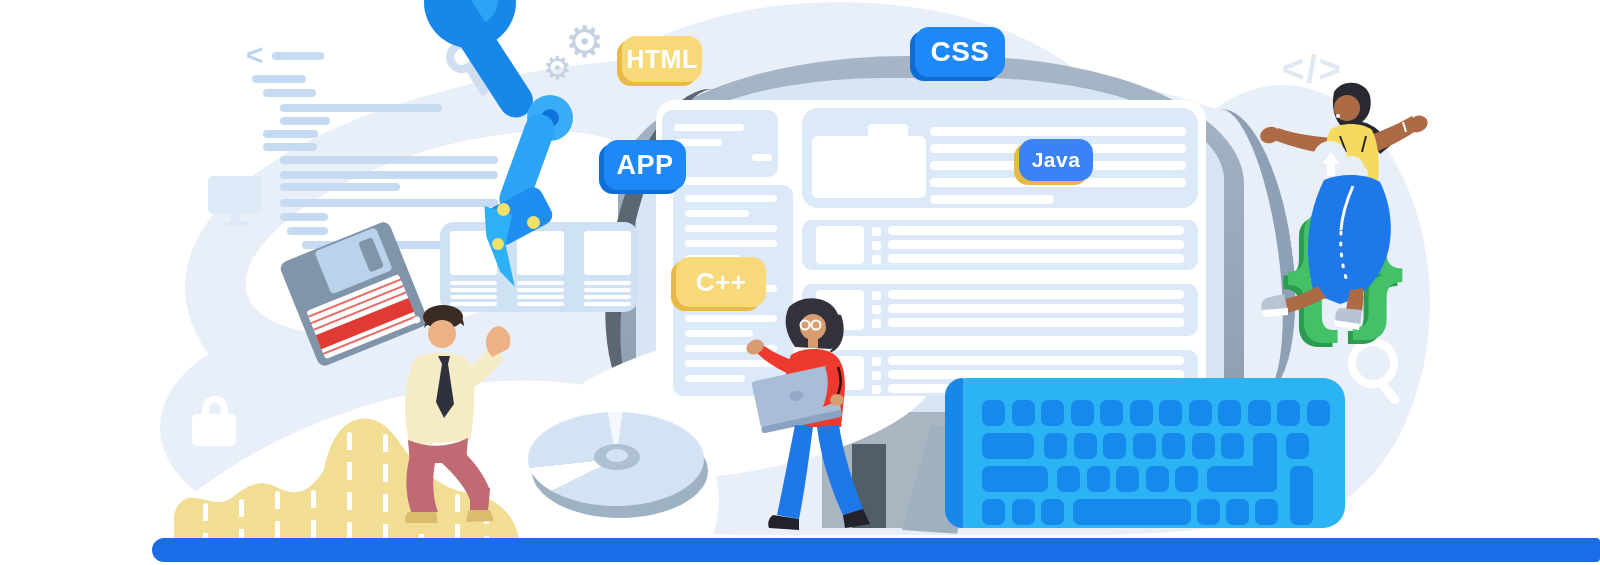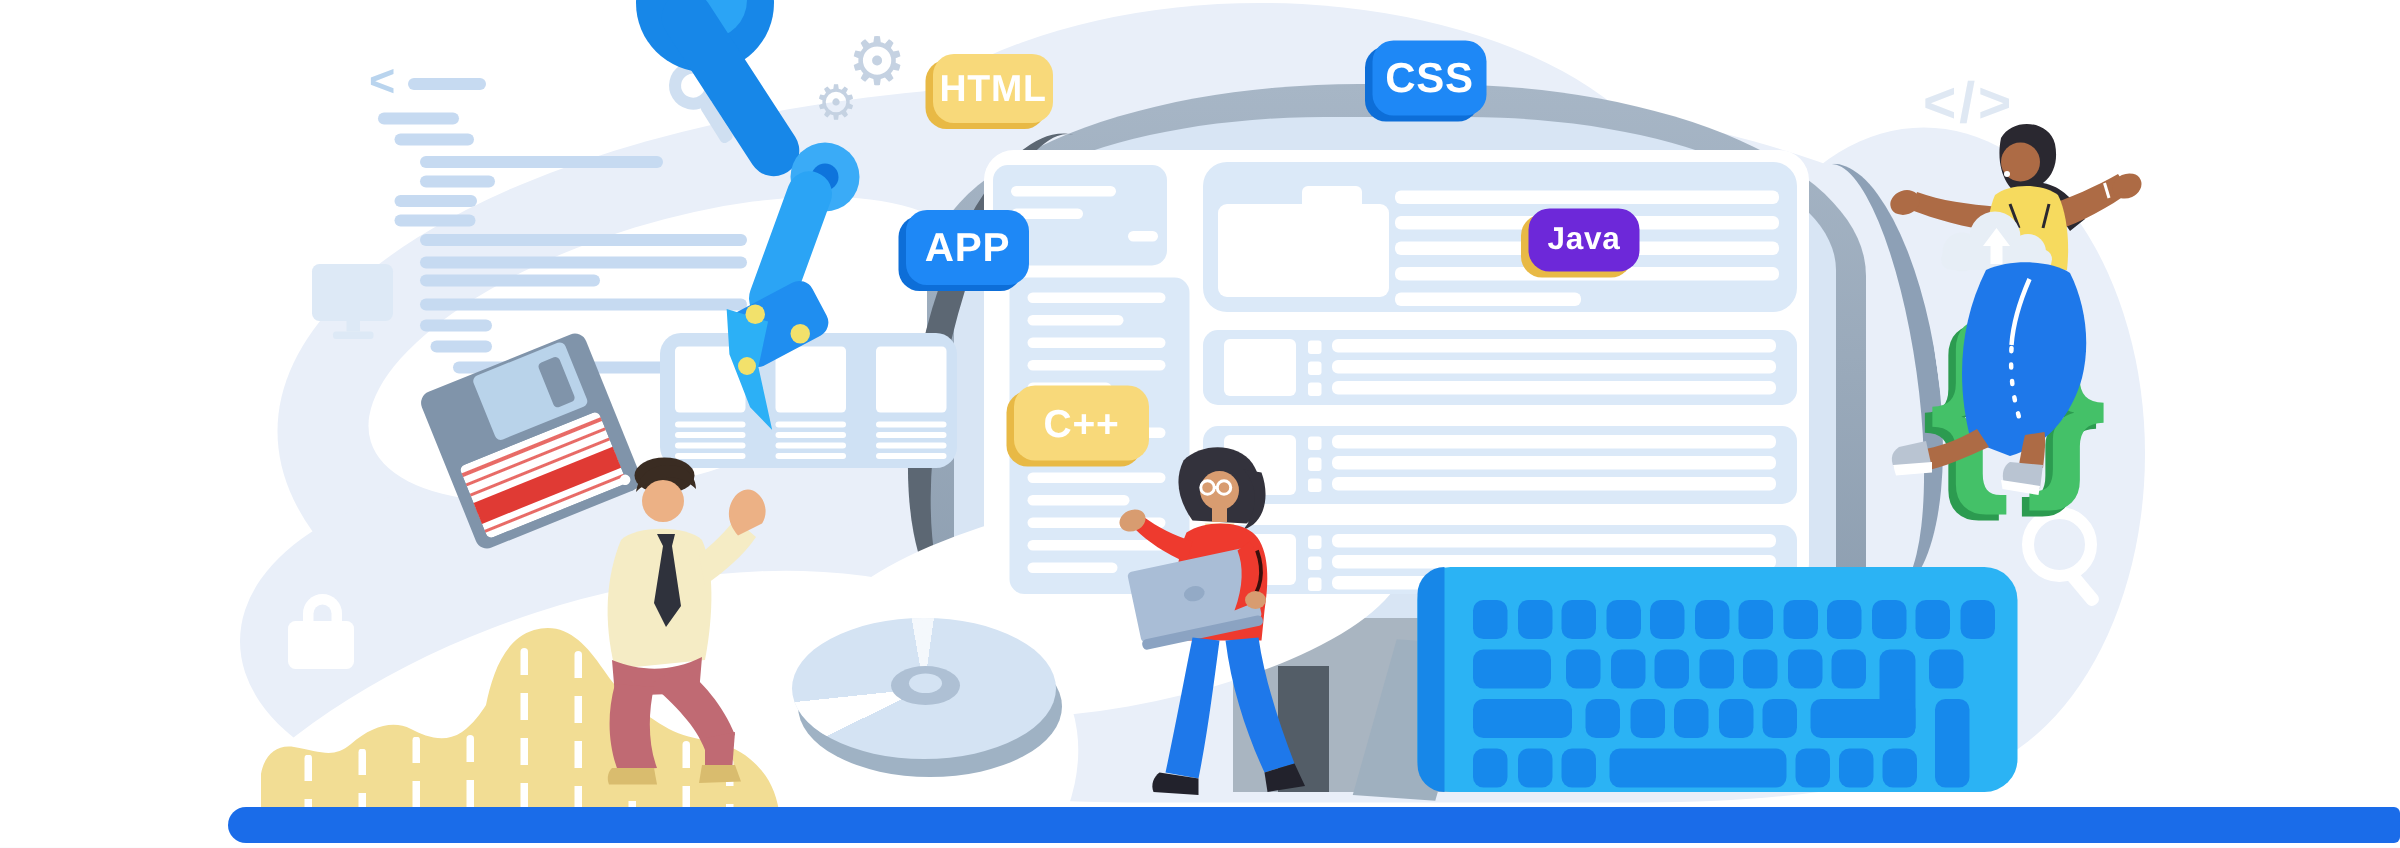--- a/index.html
+++ b/index.html
@@ -349,17 +349,17 @@
   </svg>
 
   <div class="abs" style="left:1348px;top:338px;z-index:3;">
     <div class="abs" style="left:0;top:0;width:34px;height:34px;border:8px solid #fff;border-radius:50%;"></div>
     <div class="abs" style="left:36px;top:40px;width:9px;height:28px;background:#fff;border-radius:4px;transform:rotate(-40deg);"></div>
   </div>
 
   <div class="badge" style="left: 622px; top: 36px; width: 80px; height: 46px; font-size: 25px; background: rgb(248, 217, 122); color: rgb(255, 255, 255); box-shadow: rgb(232, 185, 69) -5px 4px 0px 0px;">HTML</div>
   <div class="badge" style="left: 604px; top: 140px; width: 82px; height: 50px; font-size: 27px; background: rgb(30, 136, 246); color: rgb(255, 255, 255); box-shadow: rgb(13, 110, 216) -5px 4px 0px 0px;">APP</div>
   <div class="badge" style="left: 676px; top: 257px; width: 90px; height: 50px; font-size: 26px; background: rgb(248, 217, 122); color: rgb(255, 255, 255); box-shadow: rgb(232, 185, 69) -5px 4px 0px 0px;">C++</div>
-  <div class="badge" style="left: 915px; top: 27px; width: 76px; height: 50px; font-size: 28px; background: rgb(30, 136, 246); color: rgb(255, 255, 255); box-shadow: rgb(13, 110, 216) -5px 4px 0px 0px;">CSS</div>
-  <div class="badge" style="left: 1019px; top: 139px; width: 74px; height: 42px; font-size: 21px; background: #6d28d9; color: rgb(255, 255, 255); box-shadow: rgb(232, 185, 69) -5px 4px 0px 0px;">Java</div>
+  <div class="badge" style="left: 915px; top: 27px; width: 90px; height: 50px; font-size: 28px; background: rgb(30, 136, 246); color: rgb(255, 255, 255); box-shadow: rgb(13, 110, 216) -5px 4px 0px 0px;">CSS</div>
+  <div class="badge" style="left: 1019px; top: 139px; width: 74px; height: 42px; font-size: 21px; background: #3b82f6; color: rgb(255, 255, 255); box-shadow: rgb(232, 185, 69) -5px 4px 0px 0px;">Java</div>
 
   <div class="abs" style="left:152px;top:538px;width:1448px;height:24px;background:#1a6ce9;border-radius:12px 4px 4px 12px;z-index:7;"></div>
 </div>
 
 </body></html>

